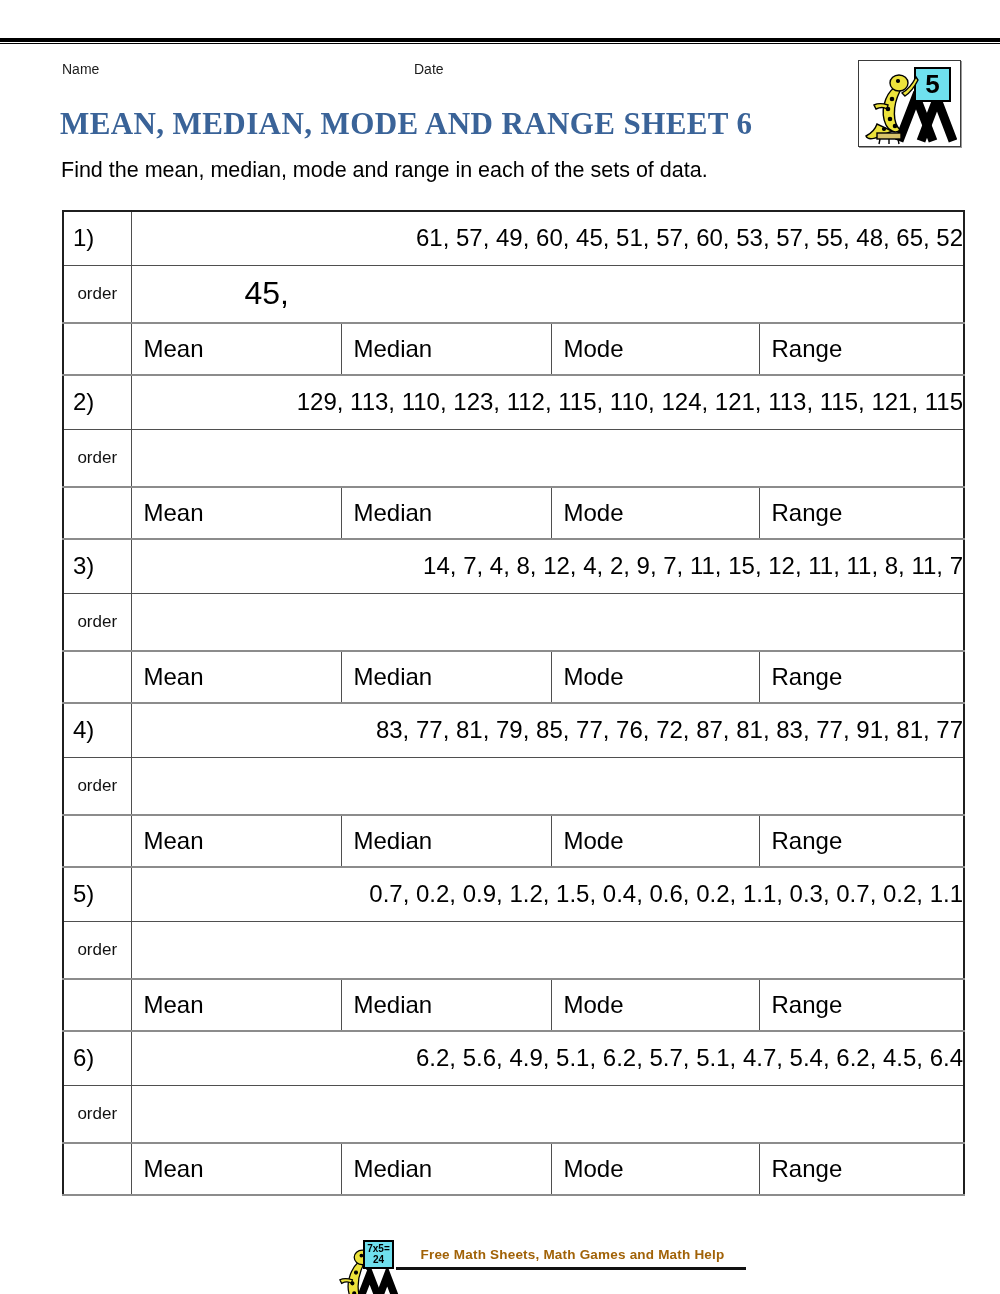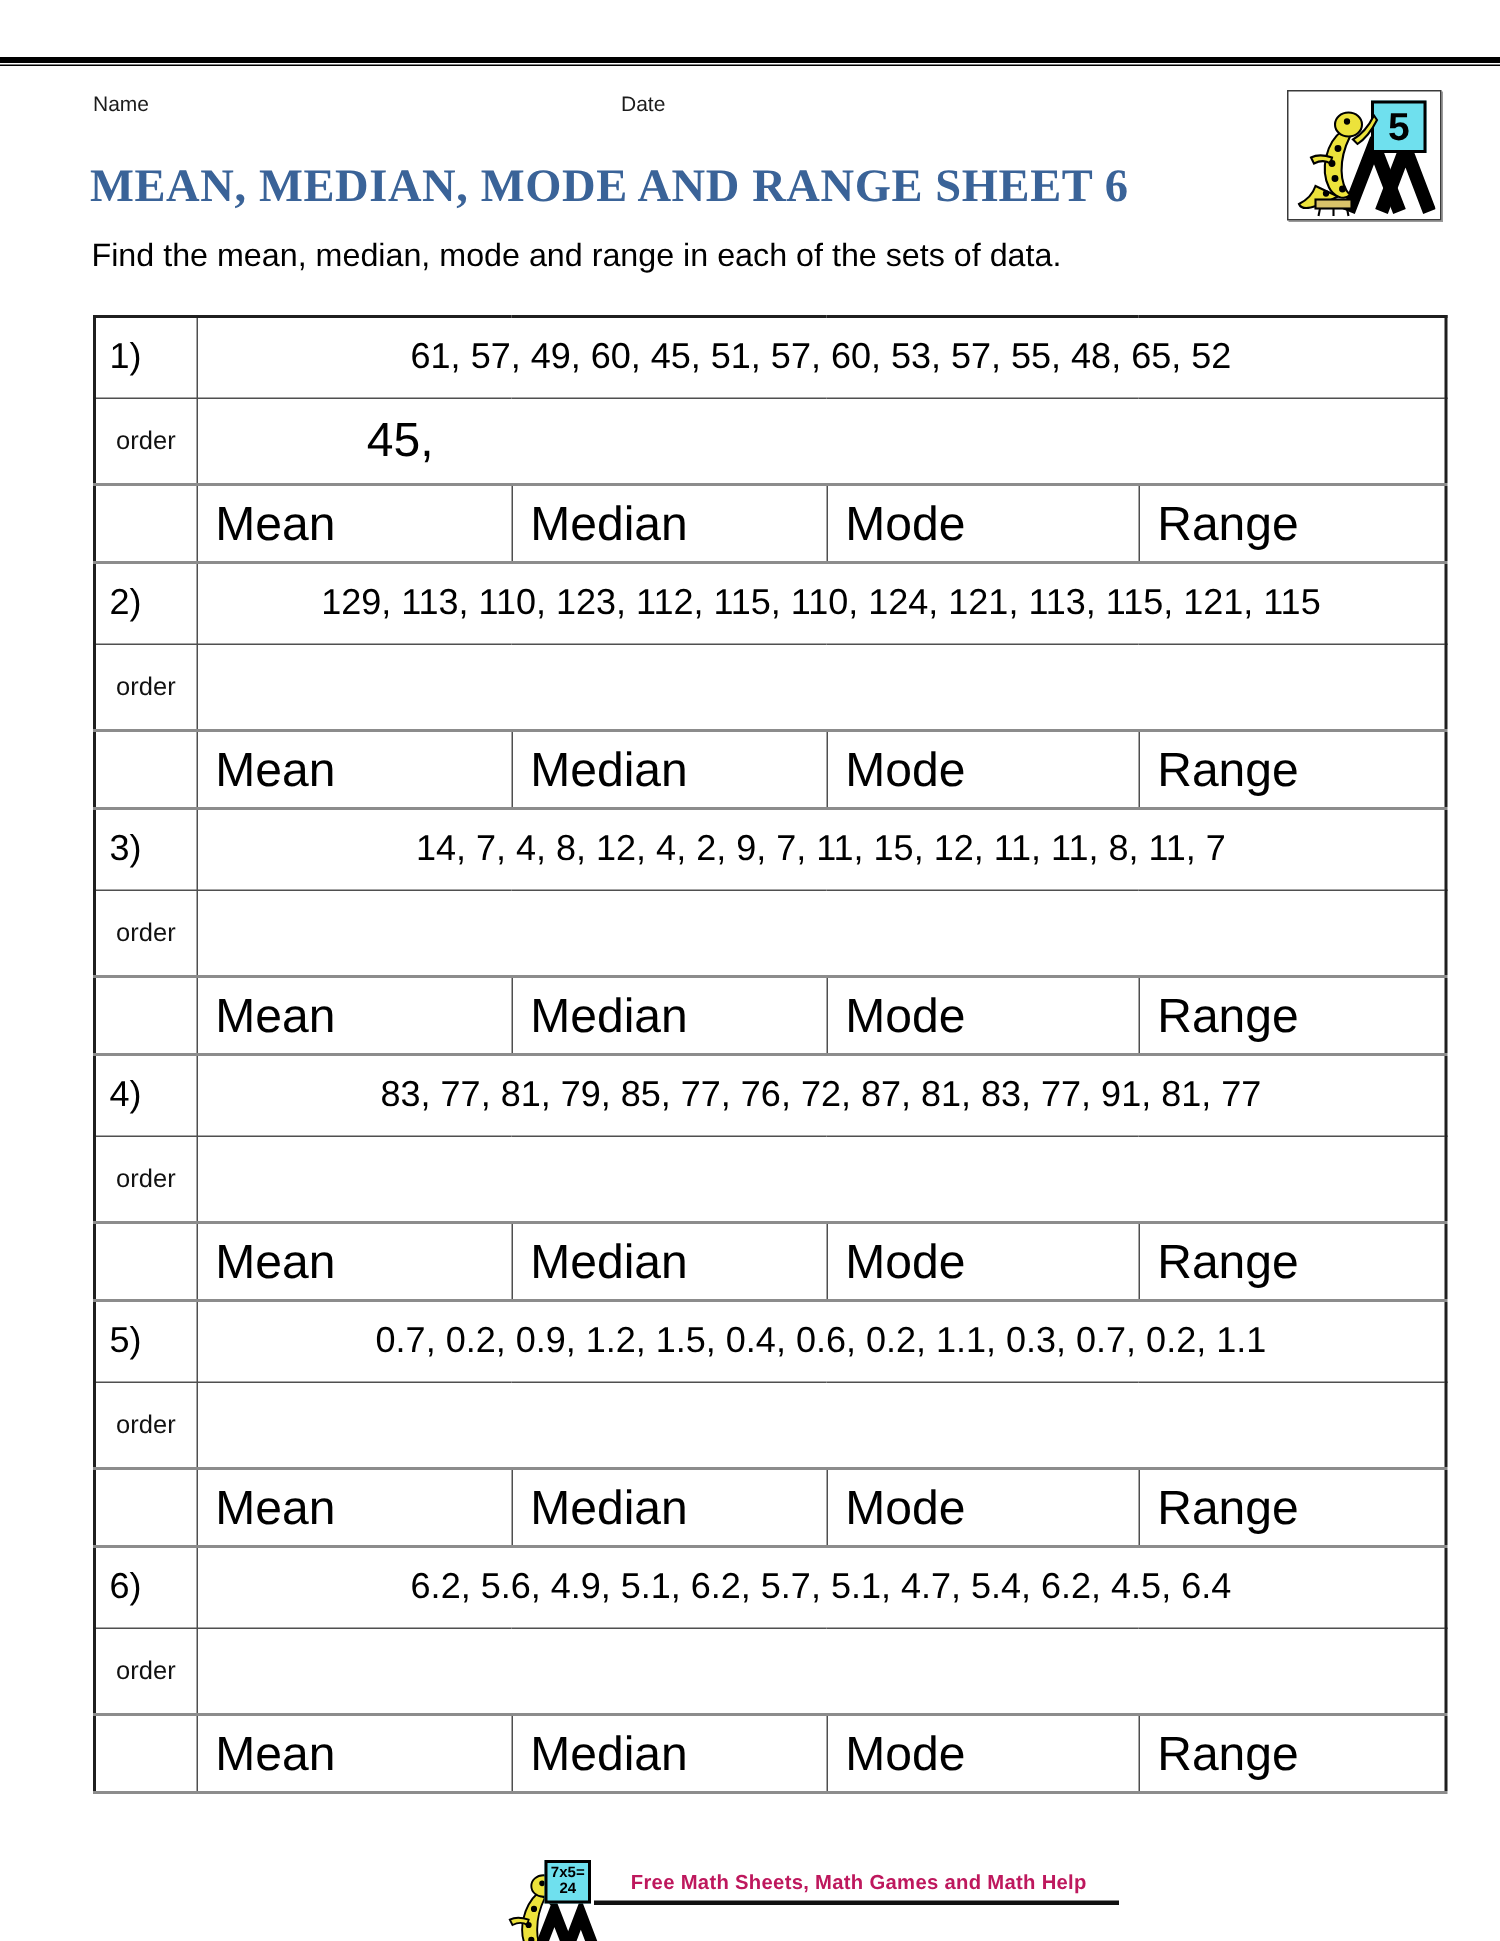--- a/index.html
+++ b/index.html
@@ -53,38 +53,38 @@
   table.worksheet td {
     border:1px solid #4f4f4f; vertical-align:middle; overflow:hidden;
     white-space:nowrap;
   }
   tr.r-data  { height:54px; }
   tr.r-order { height:58px; }
   tr.r-stat  { height:52px; }
   tr.r-stat td { border-top:2px solid #8c8c8c; border-bottom:2px solid #8c8c8c; }
 
   td.num-cell   { font-size:24px; padding-left:9px; }
-  td.data-cell  { font-size:24px; text-align:center; }
+  td.data-cell  { font-size:24px; text-align:right; }
   td.order-cell { font-size:17px; text-align:center; color:#111; }
   td.order-value-cell { font-size:32px; padding-left:113px; }
-  td.stat-cell  { font-size:32px; padding-left:12px; }
+  td.stat-cell  { font-size:24px; padding-left:12px; }
 
   
   .footer { position:absolute; left:0; top:1196px; width:804px; height:98px;margin-top:39px; }
   .footer .sala-footer { position:absolute; left:330px; top:6px; }
   .footer .board-small {
     position:absolute; left:363px; top:5px; width:31px; height:29px;
     background:#6fe0ee; border:2px solid #000; z-index:2;
     display:flex; flex-direction:column; align-items:center; justify-content:center;
     font-weight:bold; font-size:10px; line-height:1.05;
   }
   .footer .easel-m-footer { position:absolute; left:352px; top:33px; z-index:1; }
   .footer .tagline {
     position:absolute; left:400px; top:12px; width:345px; text-align:center;
-    font-size:13.5px; font-weight:bold; color:#be185d; letter-spacing:0.2px;
+    font-size:13.5px; font-weight:bold; color:#a16207; letter-spacing:0.2px;
   }
   .footer .divider {
     position:absolute; left:396px; top:32px; width:350px;
     border-top:3px solid #111;
   }
   .footer .site-text {
     position:absolute; left:398px; top:37px; white-space:nowrap;
     font-size:31px; font-weight:bold; letter-spacing:1.5px; color:#fff;
     text-shadow:
       -2px -2px 0 #000, 2px -2px 0 #000, -2px 2px 0 #000, 2px 2px 0 #000,

